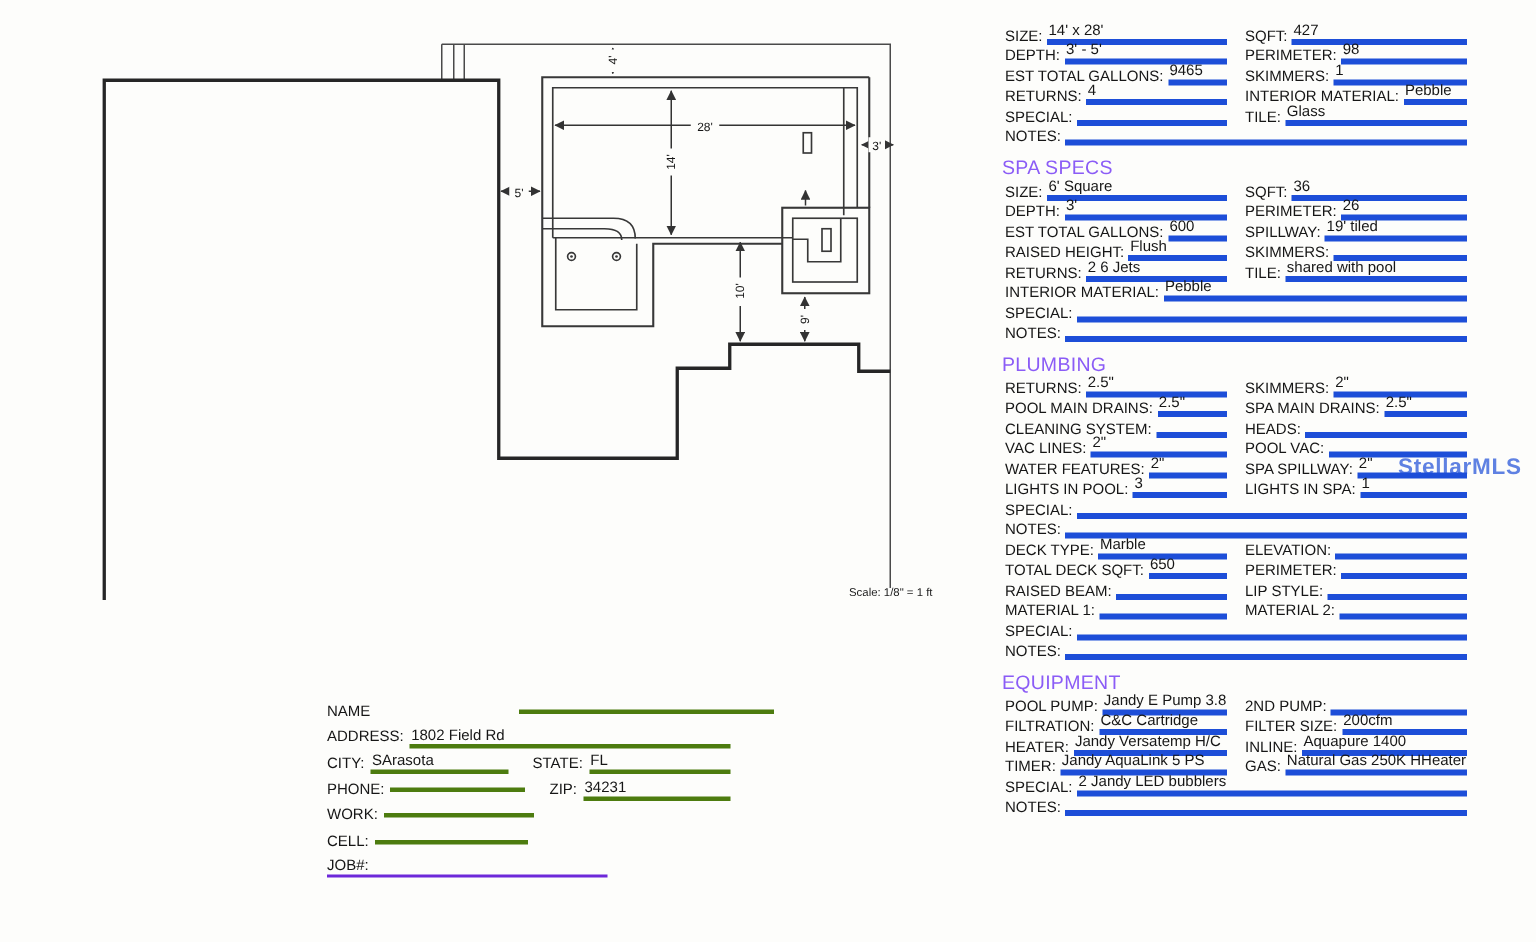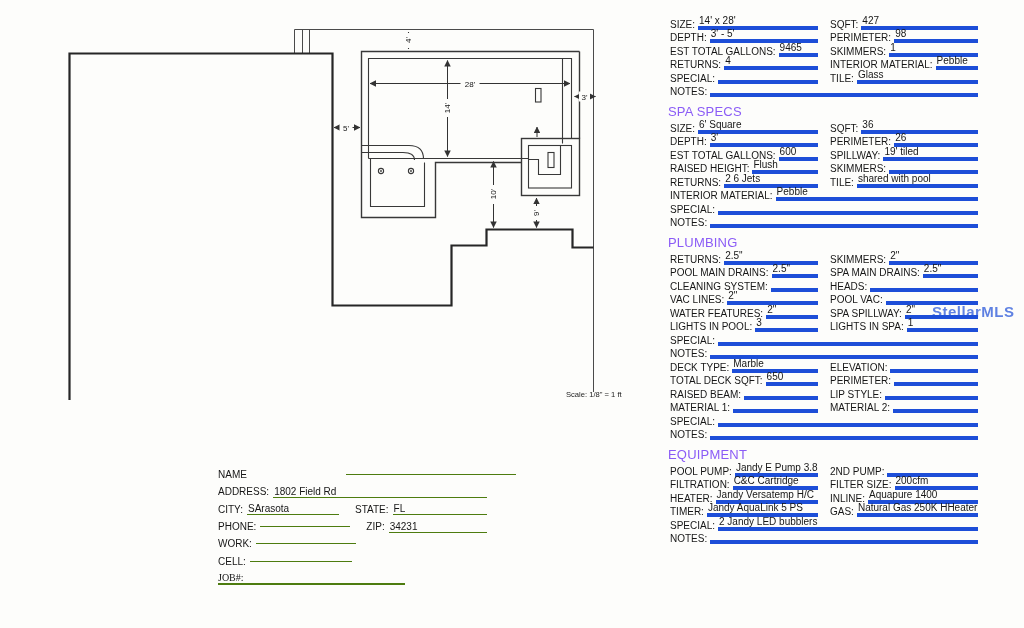--- a/index.html
+++ b/index.html
@@ -17,29 +17,29 @@
   .srow{display:flex;gap:12px;height:13.5px;align-items:flex-end;}
   .scell{flex:1;display:flex;align-items:flex-end;min-width:0;}
   .slbl{white-space:nowrap;padding-right:3px;}
   .sline{flex:1;border-bottom:4px solid #1d4ed8;white-space:nowrap;overflow:hidden;padding:0 1px 0 1px;}
   .sval{white-space:pre;}
 
   
   .contact{position:absolute;left:218px;top:466px;width:269px;font-size:10px;line-height:11px;}
   .crow{display:flex;align-items:center;height:17.3px;}
   .clbl{white-space:nowrap;padding-right:4px;}
-  .cline{border-bottom:1px solid #4d7c0f;padding:0 1px;white-space:nowrap;}
+  .cline{border-bottom:3px solid #4d7c0f;padding:0 1px;white-space:nowrap;}
   .grow{flex:1;}
   .wname{flex:none;width:168px;margin-left:95px;}
   .wcity{flex:none;width:90px;}
   .wphone{flex:none;width:88px;}
   .wwork{flex:none;width:98px;}
   .wcell{flex:none;width:100px;}
   .ml{margin-left:16px;}
-  .jobline{border-bottom:2px solid #4d7c0f;width:187px;display:flex;align-items:flex-end;font-family:Liberation Serif, serif;}
+  .jobline{border-bottom:2px solid #6d28d9;width:187px;display:flex;align-items:flex-end;}
 
   
   .watermark{
     position:absolute;left:932px;top:303px;font-size:15px;font-weight:bold;
     color:#1d4ed8;opacity:.7;letter-spacing:.5px;
   }
 
   
   svg{position:absolute;left:0;top:0;}
   .thin{stroke:#4a4a4a;stroke-width:1;fill:none;}

